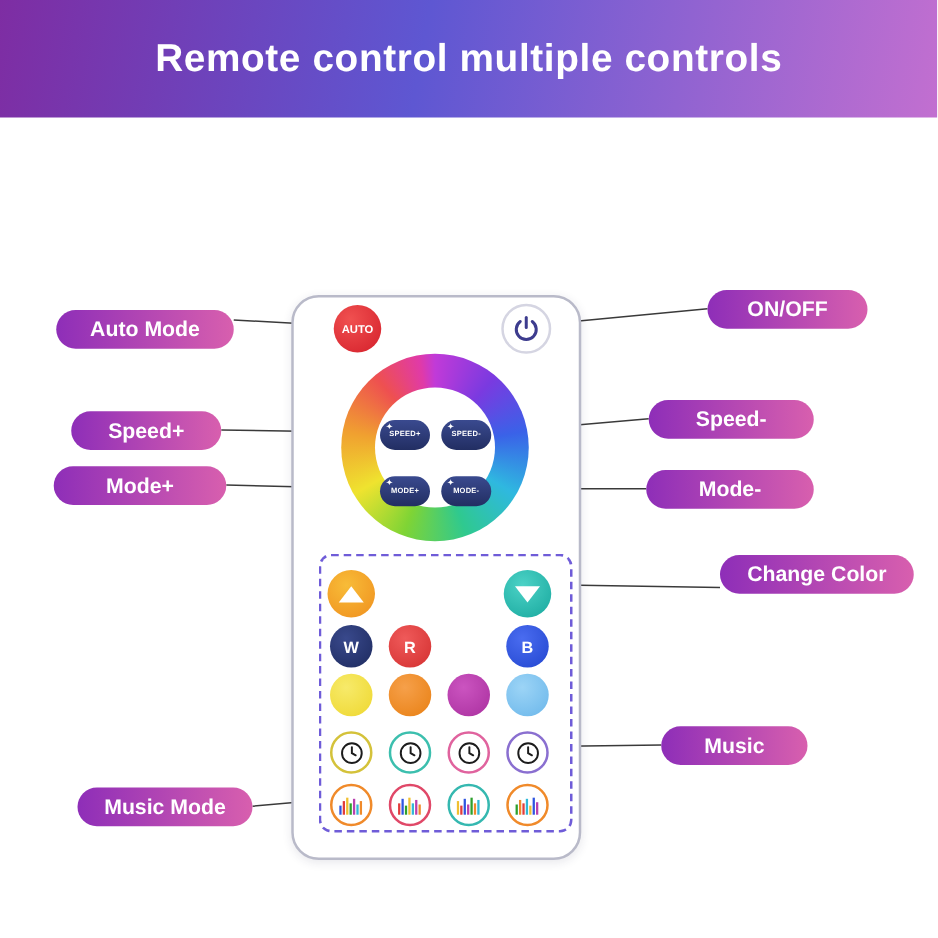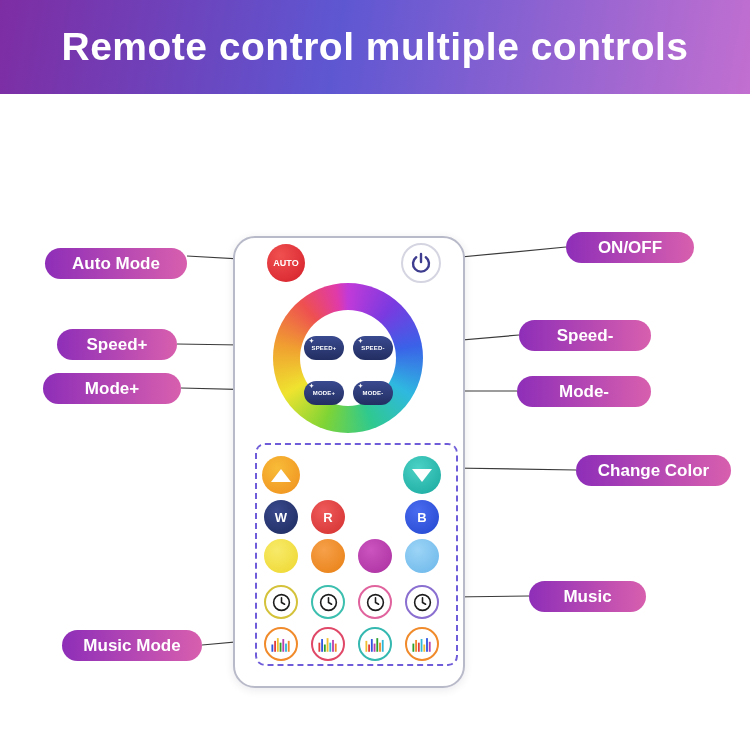--- a/index.html
+++ b/index.html
@@ -3,38 +3,38 @@
 <meta charset="utf-8">
 <style>
   html,body{margin:0;padding:0;background:#fff;}
   .stage{position:relative;width:750px;height:750px;background:#ffffff;overflow:hidden;
          font-family:"Liberation Sans",sans-serif;}
 
   
   .banner{position:absolute;left:0;top:0;width:750px;height:94px;
           background:linear-gradient(100deg,#7e2da3 0%,#5e57d2 45%,#c26fd0 100%);
           display:flex;align-items:center;justify-content:center;}
-  .banner h1{margin:16px;color:#fff;font-size:39px;font-weight:bold;letter-spacing:.5px;}
+  .banner h1{margin:16px;color:#fff;font-size:31px;font-weight:bold;letter-spacing:.5px;}
 
   
   .lines{position:absolute;left:0;top:0;z-index:1;pointer-events:none;}
 
   
   .pill{position:absolute;height:31px;border-radius:16px;z-index:3;
         background:linear-gradient(90deg,#8e2eb8,#d85fae);
         color:#fff;font-size:17px;font-weight:bold;
         display:flex;align-items:center;justify-content:center;}
   #pill-auto-mode{left:45px;top:248px;width:142px;text-align:center;}
   #pill-speed-plus{left:57px;top:329px;width:120px;}
   #pill-mode-plus{left:43px;top:373px;width:138px;}
   #pill-music-mode{left:62px;top:630px;width:140px;}
   #pill-on-off{left:566px;top:232px;width:128px;}
   #pill-speed-minus{left:519px;top:320px;width:132px;}
   #pill-mode-minus{left:517px;top:376px;width:134px;}
-  #pill-change-color{left:576px;top:455px;width:155px;text-align:center;}
+  #pill-change-color{left:576px;top:444px;width:155px;text-align:center;}
   #pill-timing{left:529px;top:581px;width:117px;}
 
   
   .remote{position:absolute;left:233px;top:236px;width:228px;height:448px;z-index:2;
           background:#fff;border:2px solid #b9bac9;border-radius:22px;
           box-shadow:0 2px 8px rgba(40,40,80,.10);}
 
   .btn-auto{position:absolute;left:32px;top:6px;width:38px;height:38px;border-radius:50%;
             background:radial-gradient(circle at 35% 30%,#f05050,#d41f2a);
             color:#fff;font-size:9px;font-weight:bold;

